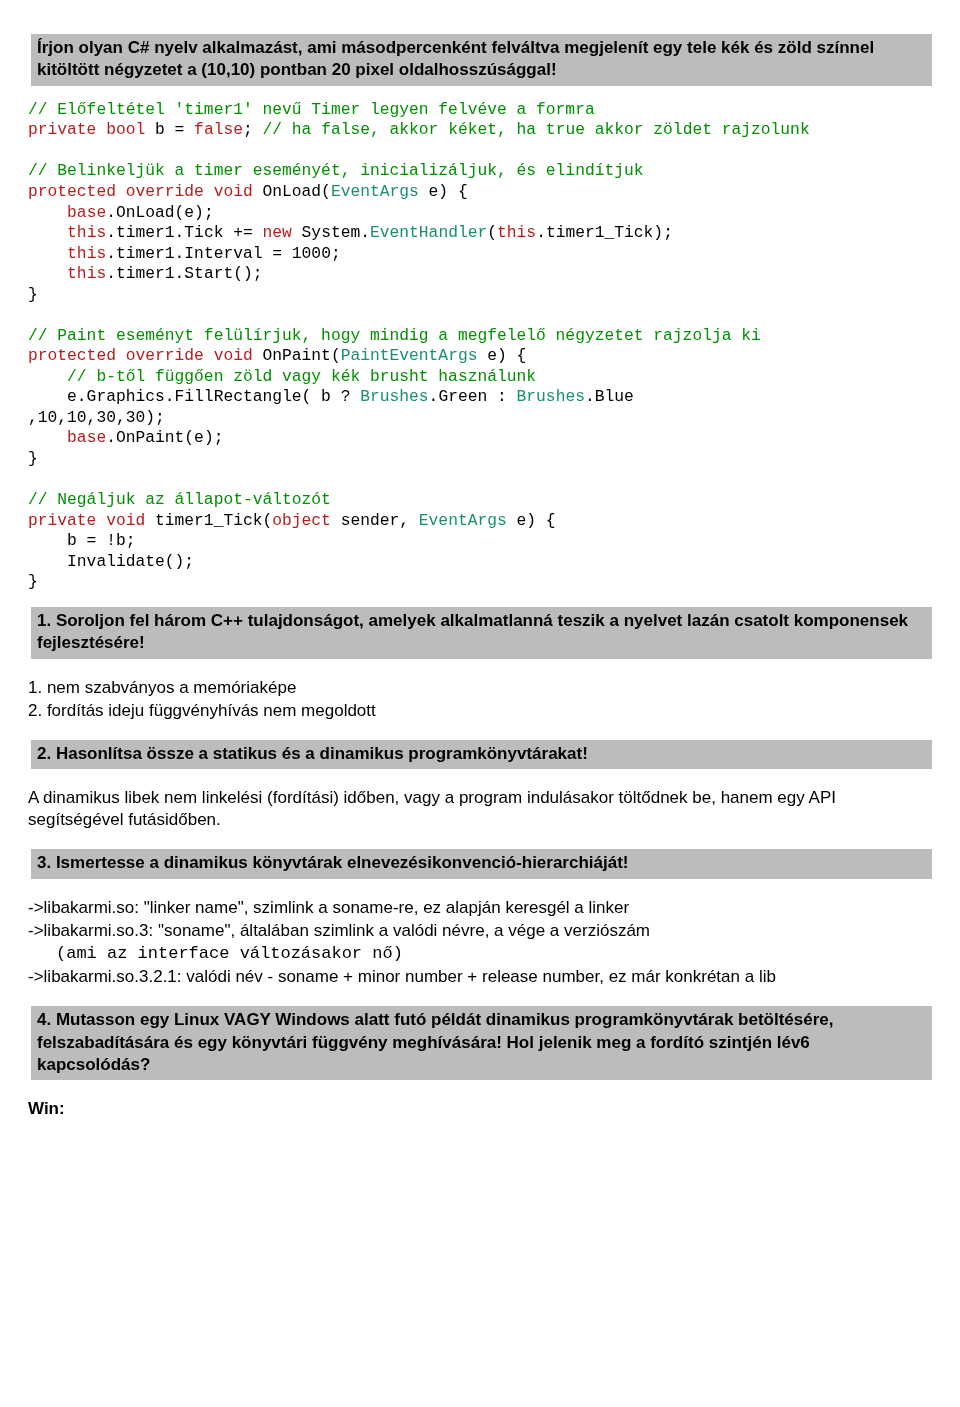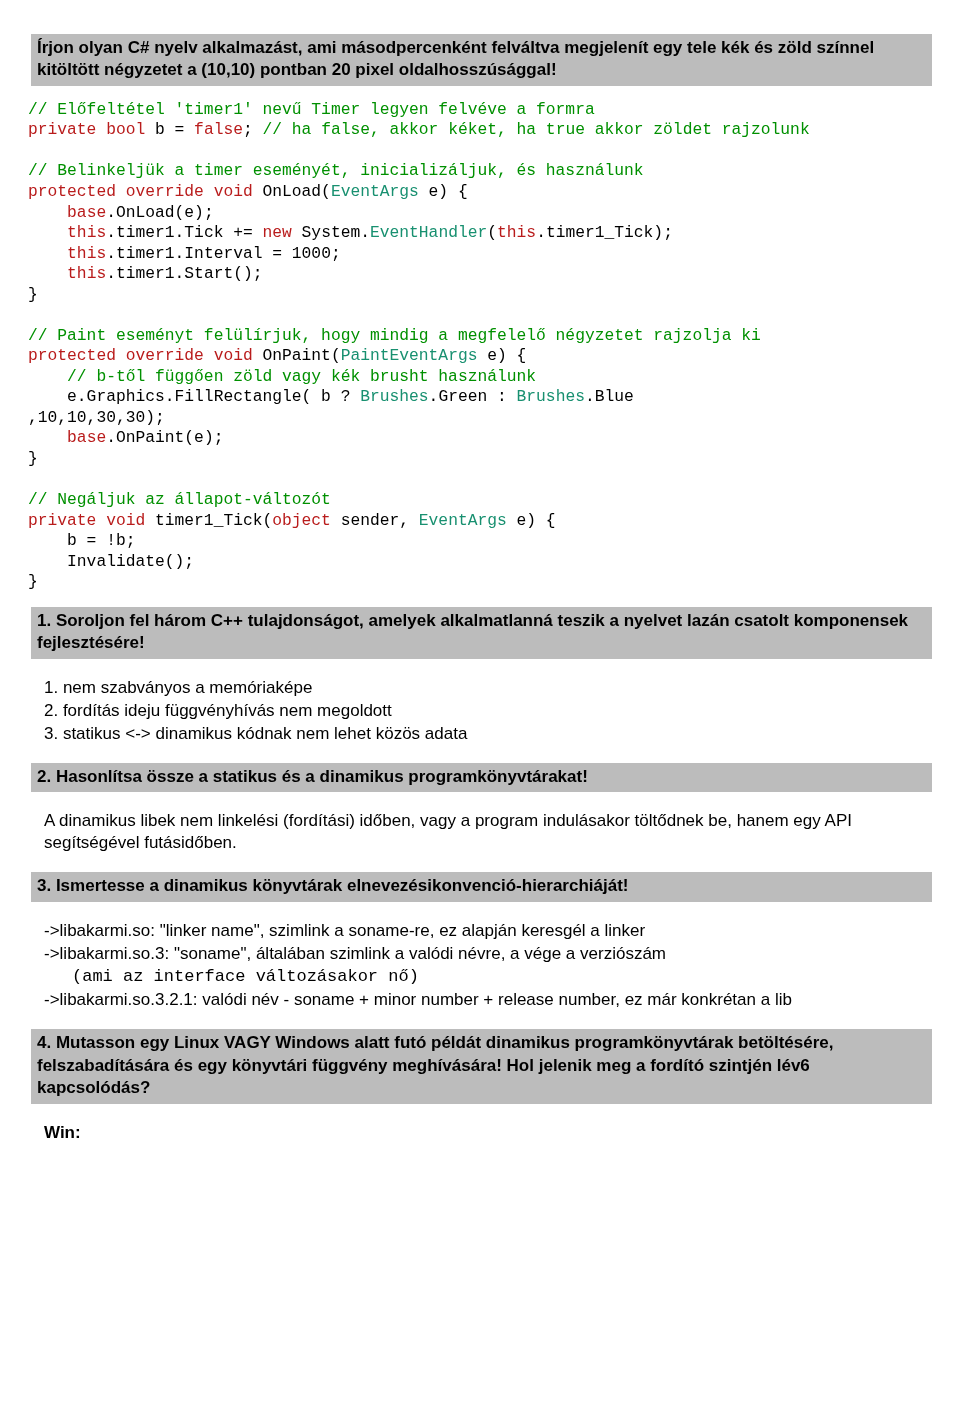--- a/index.html
+++ b/index.html
@@ -23,35 +23,35 @@
     font-family: "Courier New", monospace;
     font-size: 16.3px;
     white-space: pre;
     margin: 14px 0 14px 0;
     line-height: 1.26;
   }
   .kw   { color: #b91c1c; }
   .type { color: #189070; }
   .cmt  { color: #009000; }
   .ans {
-    margin: 18px 0 18px 16px;
+    margin: 18px 0 18px 0;
     line-height: 1.3;
   }
   .ans div { margin: 1px 0; }
   .indent { padding-left: 28px; font-family: Liberation Mono, monospace; }
 </style>
 </head>
 <body>
 
 <div class="section">Írjon olyan C# nyelv alkalmazást, ami másodpercenként felváltva megjelenít egy tele kék és zöld színnel kitöltött négyzetet a (10,10) pontban 20 pixel oldalhosszúsággal!</div>
 
 <div class="code"><span class="cmt">// Előfeltétel 'timer1' nevű Timer legyen felvéve a formra</span>
 <span class="kw">private bool</span><span> b = </span><span class="kw">false</span><span>; </span><span class="cmt">// ha false, akkor kéket, ha true akkor zöldet rajzolunk</span>
 
-<span class="cmt">// Belinkeljük a timer eseményét, inicializáljuk, és használunk</span>
+<span class="cmt">// Belinkeljük a timer eseményét, inicializáljuk, és elindítjuk</span>
 <span class="kw">protected override void</span><span> OnLoad(</span><span class="type">EventArgs</span><span> e) {</span>
 <span>    </span><span class="kw">base</span><span>.OnLoad(e);</span>
 <span>    </span><span class="kw">this</span><span>.timer1.Tick += </span><span class="kw">new</span><span> System.</span><span class="type">EventHandler</span><span>(</span><span class="kw">this</span><span>.timer1_Tick);</span>
 <span>    </span><span class="kw">this</span><span>.timer1.Interval = 1000;</span>
 <span>    </span><span class="kw">this</span><span>.timer1.Start();</span>
 <span>}</span>
 
 <span class="cmt">// Paint eseményt felülírjuk, hogy mindig a megfelelő négyzetet rajzolja ki</span>
 <span class="kw">protected override void</span><span> OnPaint(</span><span class="type">PaintEventArgs</span><span> e) {</span>
 <span class="cmt">    // b-től függően zöld vagy kék brusht használunk</span>
@@ -64,21 +64,20 @@
 <span class="kw">private void</span><span> timer1_Tick(</span><span class="kw">object</span><span> sender, </span><span class="type">EventArgs</span><span> e) {</span>
 <span>    b = !b;</span>
 <span>    Invalidate();</span>
 <span>}</span></div>
 
 <div class="section">1. Soroljon fel három C++ tulajdonságot, amelyek alkalmatlanná teszik a nyelvet lazán csatolt komponensek fejlesztésére!</div>
 
 <div class="ans">
   <div> 1. nem szabványos a memóriaképe</div>
   <div> 2. fordítás ideju függvényhívás nem megoldott</div>
-  <div> 3. statikus &lt;-&gt; dinamikus kódnak nem lehet közös adata</div>
 </div>
 
 <div class="section">2. Hasonlítsa össze a statikus és a dinamikus programkönyvtárakat!</div>
 
 <div class="ans">A dinamikus libek nem linkelési (fordítási) időben, vagy a program indulásakor töltődnek be, hanem egy API segítségével futásidőben.</div>
 
 <div class="section">3. Ismertesse a dinamikus könyvtárak elnevezésikonvenció-hierarchiáját!</div>
 
 <div class="ans">
   <div>-&gt;libakarmi.so: "linker name", szimlink a soname-re, ez alapján keresgél a linker</div>

